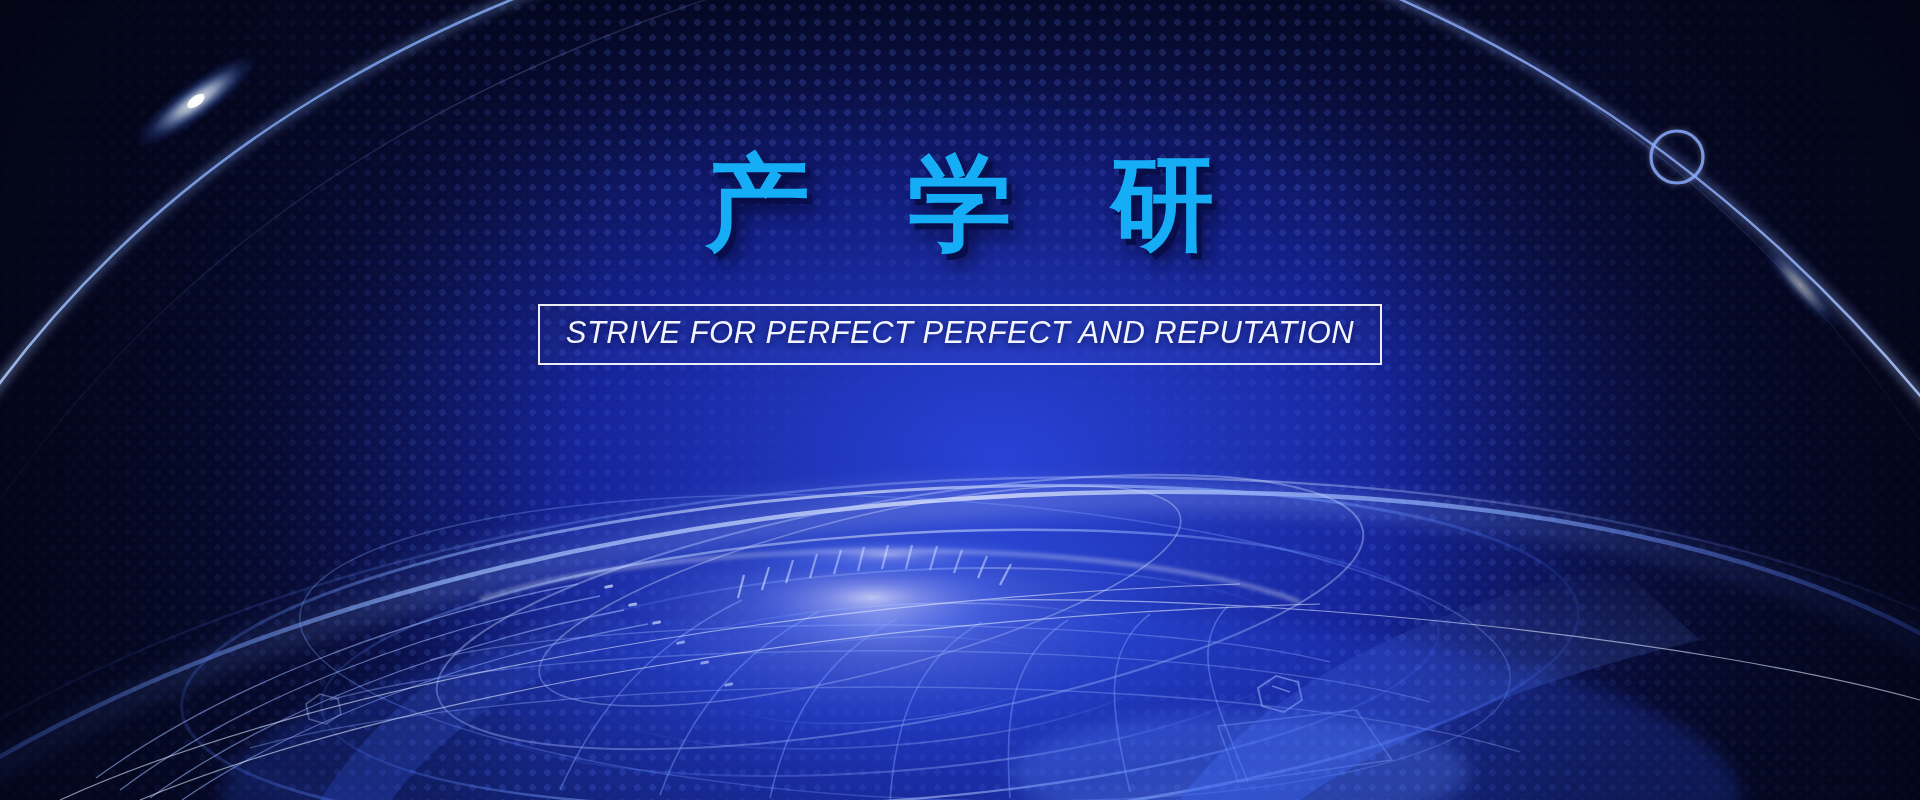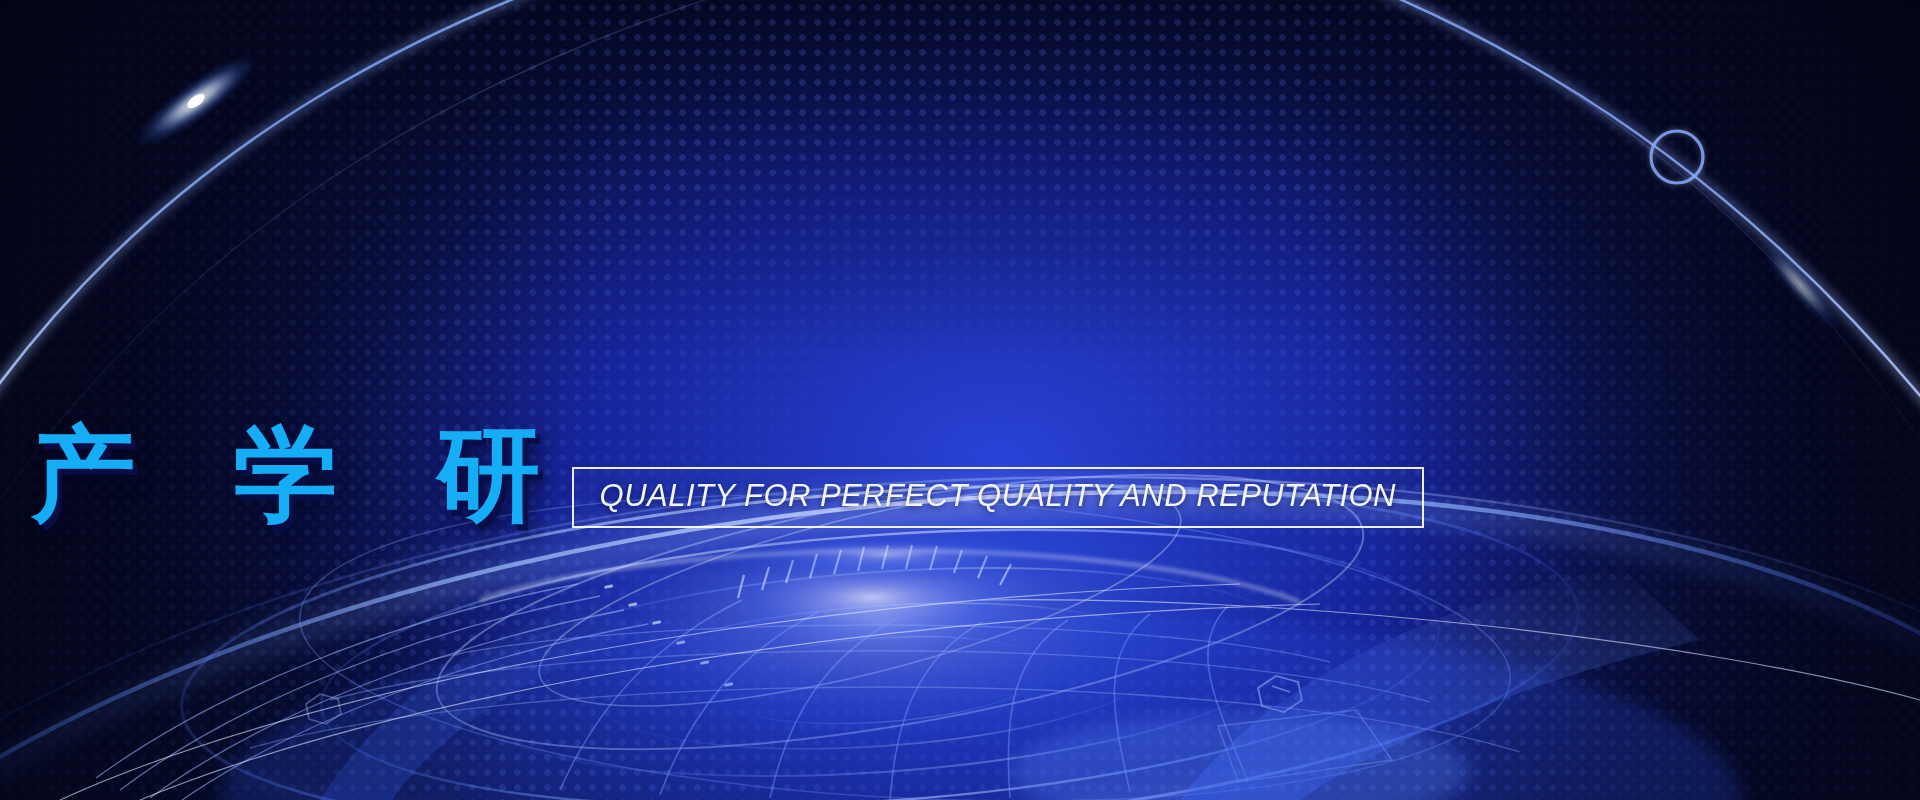--- a/index.html
+++ b/index.html
@@ -58,21 +58,21 @@
     opacity:.5;
     -webkit-mask-image:linear-gradient(90deg,#000 0%, rgba(0,0,0,.15) 28%, rgba(0,0,0,0) 45%, rgba(0,0,0,0) 58%, rgba(0,0,0,.2) 74%, #000 100%);
             mask-image:linear-gradient(90deg,#000 0%, rgba(0,0,0,.15) 28%, rgba(0,0,0,0) 45%, rgba(0,0,0,0) 58%, rgba(0,0,0,.2) 74%, #000 100%);
   }
 
   .layer{position:absolute; inset:0; width:1920px; height:800px;}
 
   
   .content{
     position:absolute; inset:0;
-    display:flex; flex-direction:row; align-items:center;
+    display:flex; flex-direction:column; align-items:center;
     padding-top:148px;
   }
 
   .title-main{
     font-size:104px;
     line-height:1.06;
     font-weight:700;
     letter-spacing:.30em;
     text-indent:.30em;
     color:#16adf7;
@@ -322,18 +322,18 @@
       </g>
     </g>
   </svg>
 
   <div class="content">
 
     <div class="title-main">产 学 研</div>
 
 
     <div class="tagline-box">
-      <div class="tagline">QUALITY FOR PERFECT QUALITY AND REPUTATION</div>
+      <div class="tagline">STRIVE FOR PERFECT PERFECT AND REPUTATION</div>
     </div>
 
   </div>
 
 </div>
 
 </body></html>

